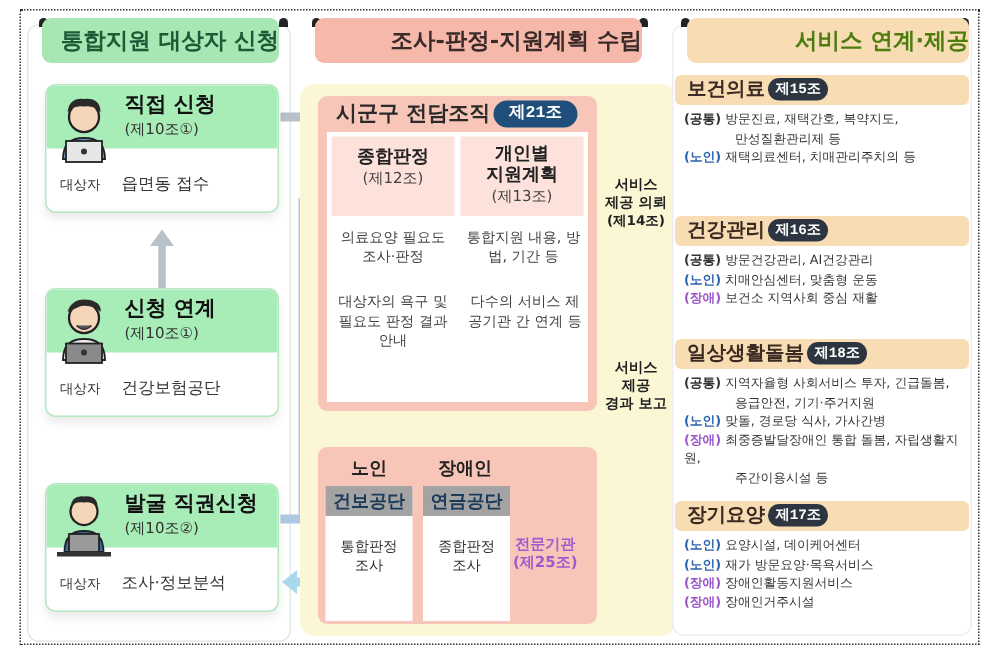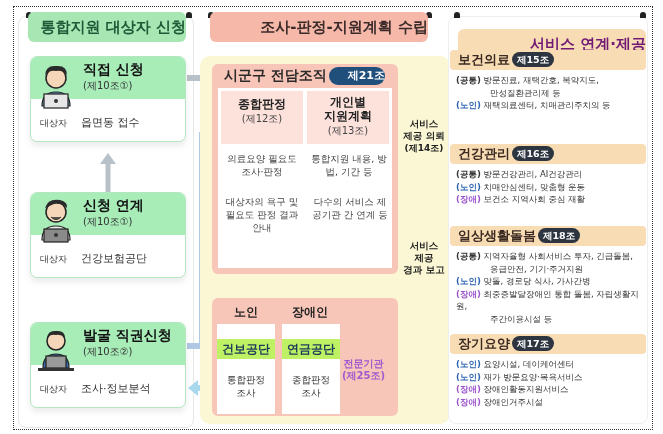--- a/index.html
+++ b/index.html
@@ -3,47 +3,47 @@
 <meta charset="utf-8">
 <style>
 *{box-sizing:border-box;margin:0;padding:0;}
 body{width:663px;height:434px;background:#fff;font-family:"DejaVu Sans","Liberation Sans",sans-serif;position:relative;overflow:hidden;}
 .frame{position:absolute;left:13px;top:6px;width:640px;height:424px;border:1px dotted #333;}
 .abs{position:absolute;}
 
 .colhead{position:absolute;border-radius:6px;font-weight:bold;text-align:right;}
 .h1{left:28px;top:12px;width:158px;height:30px;background:#a8e6b4;color:#1e5a36;font-size:15px;line-height:30px;}
 .h2{left:210px;top:12px;width:218px;height:30px;background:#f6b8a8;color:#3a2a2a;font-size:15px;line-height:30px;}
-.h3{left:458px;top:12px;width:188px;height:30px;background:#f8dcb4;color:#701a75;font-size:15px;line-height:30px;margin-top:17px;}
+.h3{left:458px;top:12px;width:188px;height:30px;background:#f8dcb4;color:#4d7c0f;font-size:15px;line-height:30px;}
 .corner{position:absolute;width:6px;height:6px;background:#222;border-radius:3px 3px 0 0;}
 
 .lpanel{position:absolute;left:18px;top:16px;width:176px;height:412px;border:1px solid #e4e8e4;border-radius:8px;background:#fff;}
 .lcard{position:absolute;left:30px;width:156px;border:1.5px solid #b4e6bf;border-radius:7px;background:#fff;overflow:hidden;box-shadow:0 4px 6px rgba(0,0,0,.08);}
 .lcard .top{height:42px;background:#a8ecb8;position:relative;}
 .lcard .title{position:absolute;left:52px;top:4px;font-weight:bold;font-size:14px;color:#111;}
 .lcard .art{position:absolute;left:52px;top:22px;font-size:10px;color:#333;}
 .lcard .bottom{position:relative;height:42px;}
 .lcard .lab{position:absolute;left:9px;top:18px;font-size:9px;color:#333;}
 .lcard .val{position:absolute;left:50px;top:16px;font-size:11px;color:#333;}
 .avatar{position:absolute;left:6px;top:8px;width:40px;height:48px;z-index:3;}
 
 .mbg{position:absolute;left:200px;top:56px;width:250px;height:368px;background:#fbf6d4;border-radius:10px;}
 .orgbox{position:absolute;left:212px;top:64px;width:186px;height:210px;background:#f8c6b8;border-radius:6px;}
 .orgtitle{position:absolute;left:224px;top:67px;font-weight:bold;font-size:14px;color:#2a2a2a;}
-.badge{position:absolute;background:#1f4f7a;color:#fff;font-weight:bold;border-radius:10px;text-align:right;}
+.badge{position:absolute;background:#1f4f7a;color:#fff;font-weight:bold;border-radius:10px;text-align:center;font-family:Liberation Mono, monospace;}
 .badge.dark{background:#2d3640;}
 .orginner{position:absolute;left:218px;top:88px;width:174px;height:180px;background:#fff;}
 .subhd{position:absolute;top:91px;height:53px;background:#fde2dc;text-align:center;}
 .subhd .t{font-weight:bold;font-size:12px;color:#222;line-height:14px;}
 .subhd .a{font-size:10px;color:#444;margin-top:1px;}
 .cell{position:absolute;font-size:9.5px;color:#444;text-align:center;line-height:13px;}
 .agencybox{position:absolute;left:212px;top:298px;width:186px;height:118px;background:#f8c6b8;border-radius:6px;}
 .grp{position:absolute;top:304px;font-weight:bold;font-size:12px;color:#222;}
 .agency{position:absolute;top:324px;width:58px;height:90px;background:#fff;}
-.agency .hd{height:20px;background:#bef264;font-weight:bold;font-size:12px;color:#1a3a5a;text-align:center;line-height:20px;margin-top:15px;}
+.agency .hd{height:20px;background:#a3a3a3;font-weight:bold;font-size:12px;color:#1a3a5a;text-align:center;line-height:20px;}
 .agency .bd{font-size:9.5px;color:#333;text-align:center;line-height:13px;padding-top:14px;}
 .expert{position:absolute;left:342px;top:358px;font-weight:bold;font-size:10px;color:#a05ad0;text-align:center;line-height:12px;}
 
 .rpanel{position:absolute;left:448px;top:16px;width:200px;height:408px;border:1px solid #eee;border-radius:8px;background:#fff;}
 .sec{position:absolute;left:450px;width:196px;}
 .sechd{height:20px;background:#f8dcb4;border-radius:4px;padding-left:8px;font-weight:bold;font-size:13px;color:#3a2a22;line-height:20px;position:relative;}
 .sechd .badge{position:relative;display:inline-block;font-size:9.5px;height:15px;line-height:15px;padding:0 5px;margin-left:2px;vertical-align:1px;}
 .item{font-size:8.5px;color:#333;line-height:12.5px;padding-left:6px;}
 .item .tag{font-weight:bold;}
 .tag.c{color:#333;} .tag.o{color:#2a62b0;} .tag.d{color:#9b55cc;}

